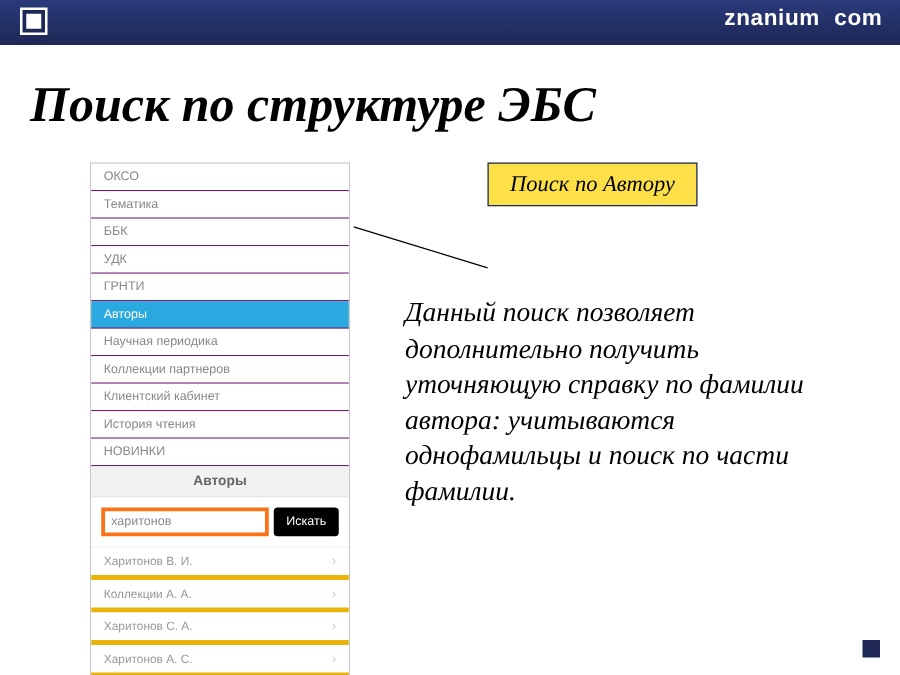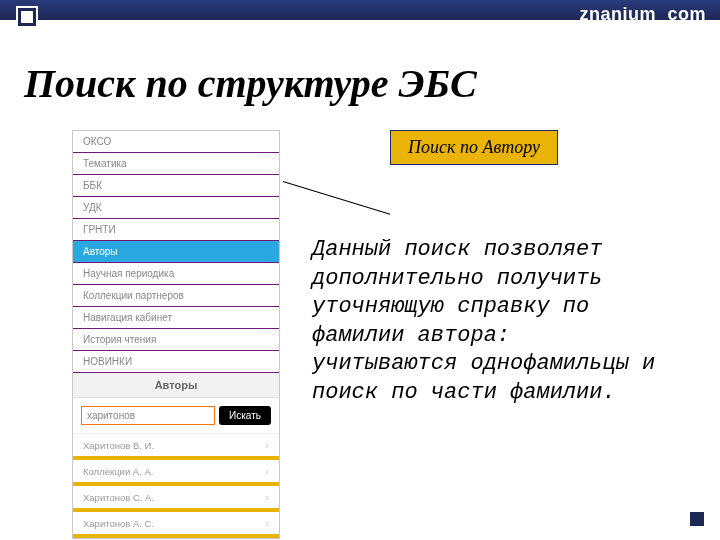--- a/index.html
+++ b/index.html
@@ -5,21 +5,21 @@
   * { margin: 0; padding: 0; box-sizing: border-box; }
   body {
     width: 720px;
     height: 540px;
     background: #fff;
     font-family: Arial, sans-serif;
     position: relative;
     overflow: hidden;
   }
   .topbar {
-    height: 20px;
+    height: 36px;
     background: linear-gradient(#2a3a7a, #1e2856);
     position: relative;
   }
   .top-square {
     position: absolute;
     left: 18px; top: 8px;
     width: 18px; height: 18px;
     background: #fff;
     border: 3px solid #1e2856;
     box-shadow: 0 0 0 2px #fff;
@@ -76,21 +76,21 @@
   .search-row {
     padding: 8px;
     display: flex;
     gap: 4px;
     background: #fff;
     border-bottom: 1px solid #eee;
   }
   .search-row input {
     flex: 1;
     min-width: 0;
-    border: 1px solid #f97316;
+    border: 3px solid #f97316;
     padding: 3px 5px;
     font-size: 10px;
     color: #888;
   }
   .search-btn {
     background: #000000;
     color: #fff;
     border: none;
     border-radius: 3px;
     padding: 3px 10px;
@@ -113,38 +113,38 @@
     left: 390px;
     top: 130px;
     width: 168px;
     border: 1.5px solid #1a2a6c;
     padding: 6px 10px;
     text-align: center;
     font-family: "Times New Roman", serif;
     font-style: italic;
     font-size: 18px;
     line-height: 1.15;
-    background: #eab308;
+    background: #fde047;
   }
   .callout-line {
     position: absolute;
     left: 283px;
     top: 181px;
     width: 112px;
     height: 1px;
     border-top: 1px solid #000;
     transform-origin: left center;
     transform: rotate(17deg);
   }
   .desc-text {
     position: absolute;
-    left: 312px;
+    left: 324px;
     top: 236px;
     width: 350px;
-    font-family: Liberation Mono, monospace;
+    font-family: Liberation Serif, serif;
     font-style: italic;
     font-size: 22px;
     line-height: 1.3;
     color: #000;
   }
   .corner-square {
     position: absolute;
     right: 16px;
     bottom: 14px;
     width: 14px;
@@ -167,21 +167,21 @@
 <div class="panel-wrap">
   <div id="nav-list">
       <div class="nav-item">ОКСО</div>
       <div class="nav-item">Тематика</div>
       <div class="nav-item">ББК</div>
       <div class="nav-item">УДК</div>
       <div class="nav-item">ГРНТИ</div>
       <div class="nav-item active">Авторы</div>
       <div class="nav-item">Научная периодика</div>
       <div class="nav-item">Коллекции партнеров</div>
-      <div class="nav-item">Навигация кабинет</div>
+      <div class="nav-item">Клиентский кабинет</div>
       <div class="nav-item">История чтения</div>
       <div class="nav-item">НОВИНКИ</div>
     </div>
   <div class="panel-header">Авторы</div>
   <div class="search-row">
     <input type="text" value="харитонов" style="">
     <button class="search-btn">Искать</button>
   </div>
   <div id="results-list">
       <div class="result-item">

